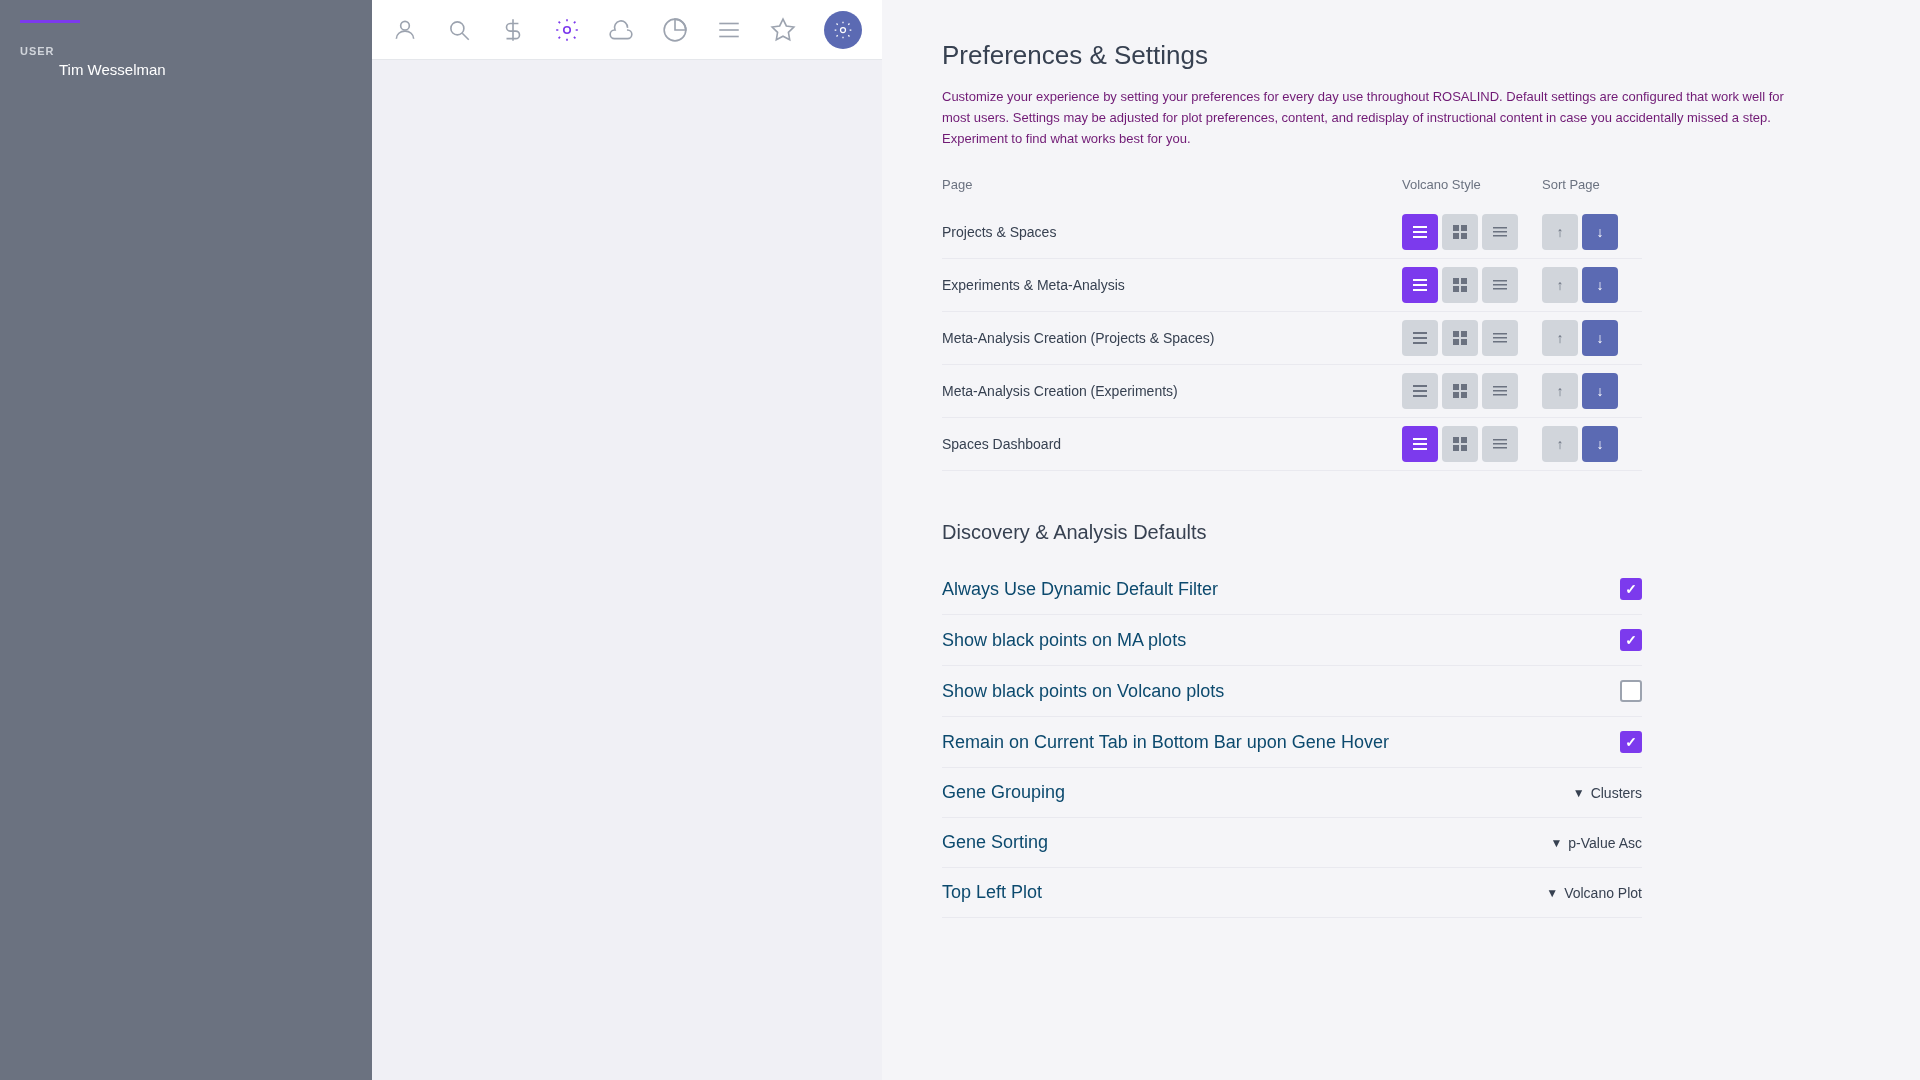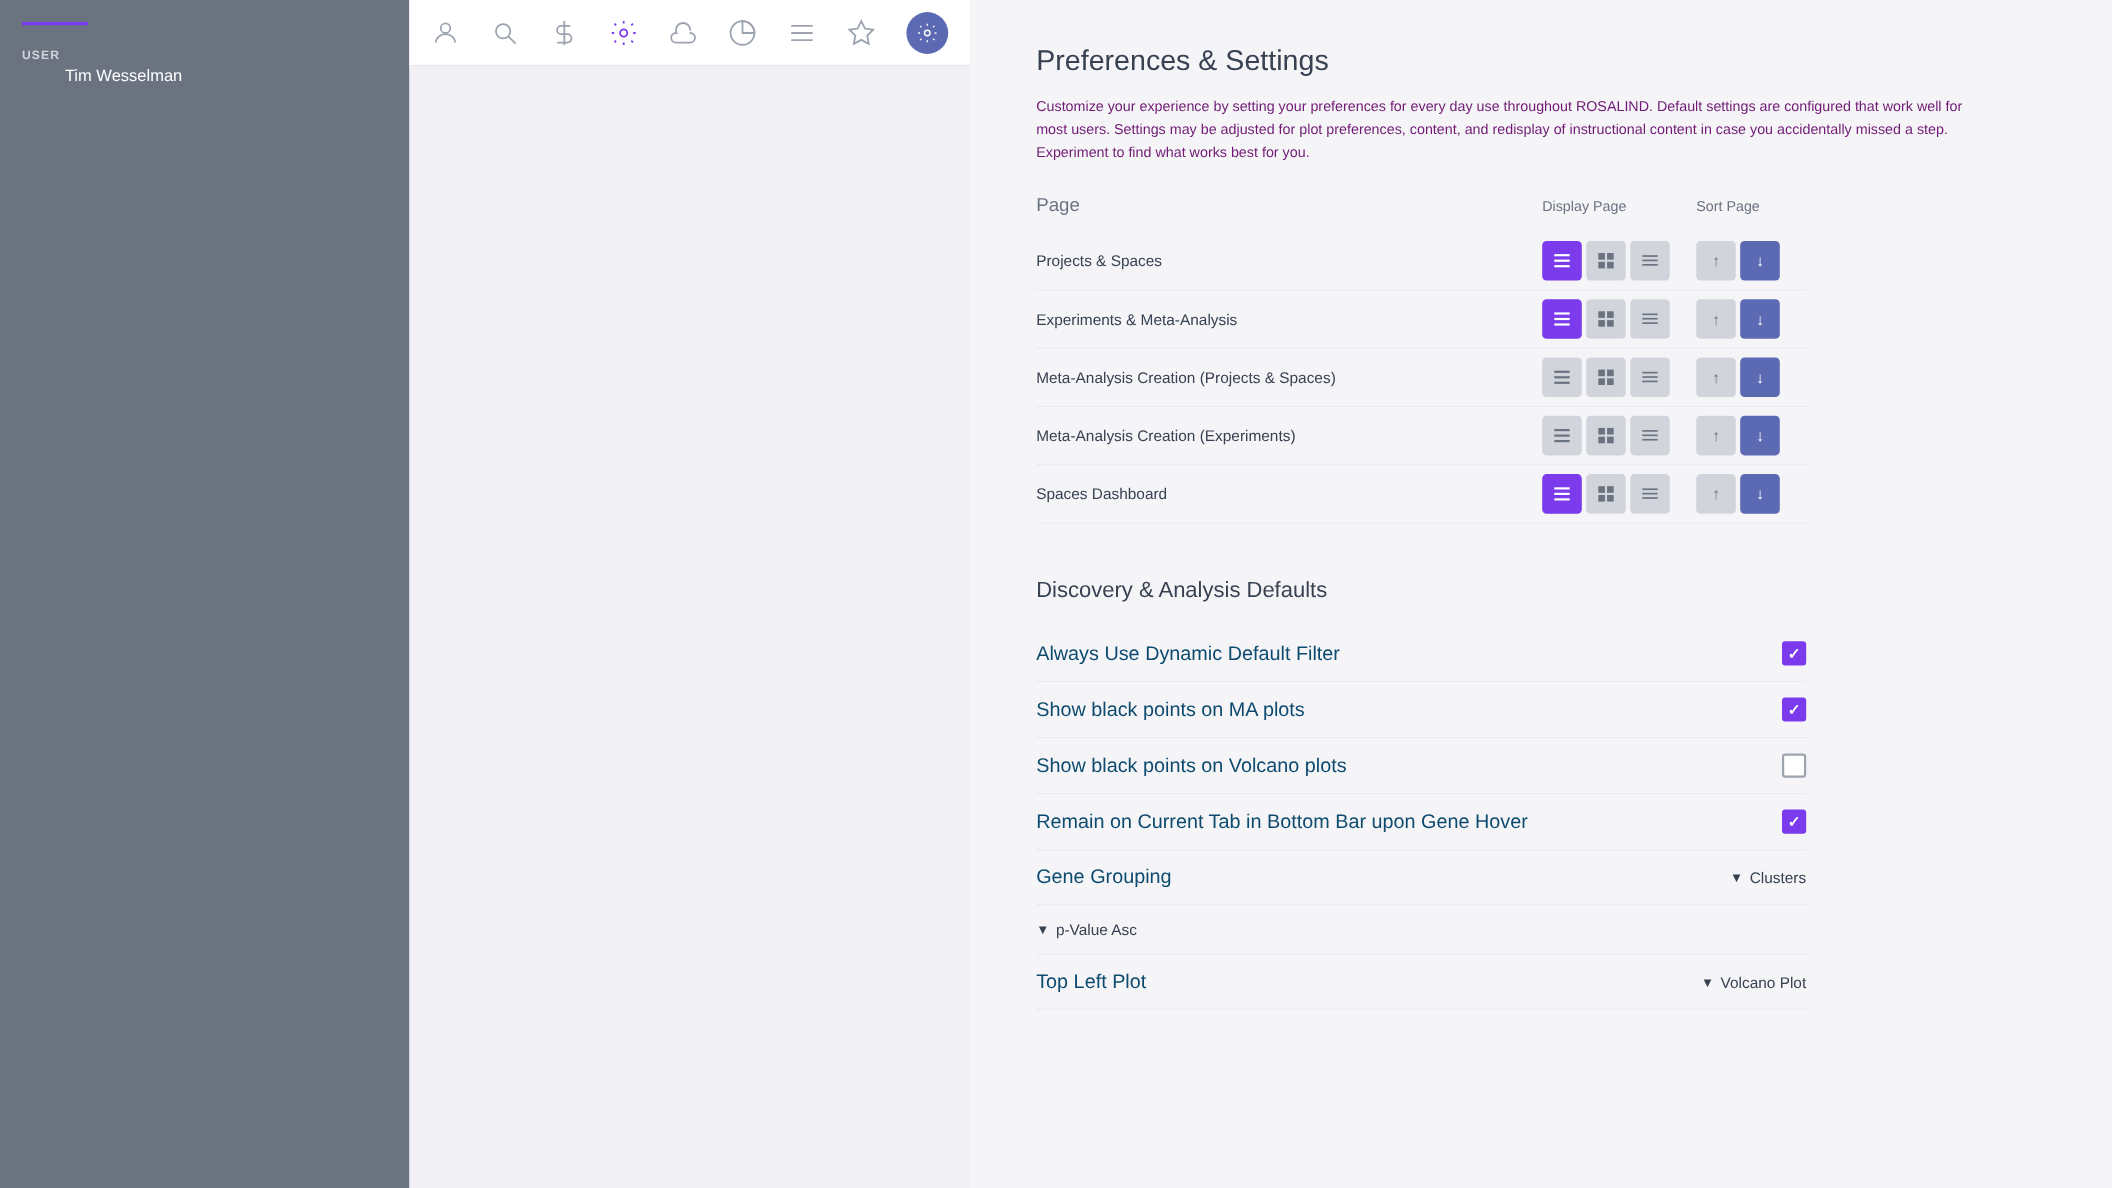--- a/index.html
+++ b/index.html
@@ -130,21 +130,21 @@
       max-width: 700px;
     }
     .dm-header {
       display: flex;
       align-items: center;
       margin-bottom: 8px;
       padding: 0 0 6px 0;
     }
     .dm-header-page {
       flex: 1;
-      font-size: 17px;
+      font-size: 13px;
       color: #6b7280;
       font-weight: 500;
     }
     .dm-header-style {
       width: 140px;
       font-size: 13px;
       color: #6b7280;
       font-weight: 500;
     }
     .dm-header-sort {
@@ -348,21 +348,21 @@
   </div>
 
   <div class="content">
     <h1 class="page-title">Preferences &amp; Settings</h1>
     <p class="page-description">Customize your experience by setting your preferences for every day use throughout ROSALIND. Default settings are configured that work well for most users. Settings may be adjusted for plot preferences, content, and redisplay of instructional content in case you accidentally missed a step. Experiment to find what works best for you.</p>
 
     <div class="display-modes-section">
       <div class="dm-table">
         <div class="dm-header">
           <div class="dm-header-page">Page</div>
-          <div class="dm-header-style">Display Page</div>
+          <div class="dm-header-style">Volcano Style</div>
           <div class="dm-header-sort">Sort Page</div>
         </div>
 
         <div class="dm-row">
           <div class="dm-row-label">Projects &amp; Spaces</div>
           <div class="dm-style-buttons">
             <button class="style-btn active">
               <svg width="16" height="16" viewBox="0 0 16 16" fill="currentColor">
                   <rect x="1" y="2" width="14" height="2"></rect>
                   <rect x="1" y="7" width="14" height="2"></rect>
@@ -554,20 +554,21 @@
 
       <div class="defaults-row">
         <div class="defaults-label">Gene Grouping</div>
         <div class="defaults-control dropdown-control">
           <span class="dropdown-arrow">▼</span>
           <span class="dropdown-value">Clusters</span>
         </div>
       </div>
 
       <div class="defaults-row">
+        <div class="defaults-label">Gene Sorting</div>
         <div class="defaults-control dropdown-control">
           <span class="dropdown-arrow">▼</span>
           <span class="dropdown-value">p-Value Asc</span>
         </div>
       </div>
 
       <div class="defaults-row">
         <div class="defaults-label">Top Left Plot</div>
         <div class="defaults-control dropdown-control">
           <span class="dropdown-arrow">▼</span>

